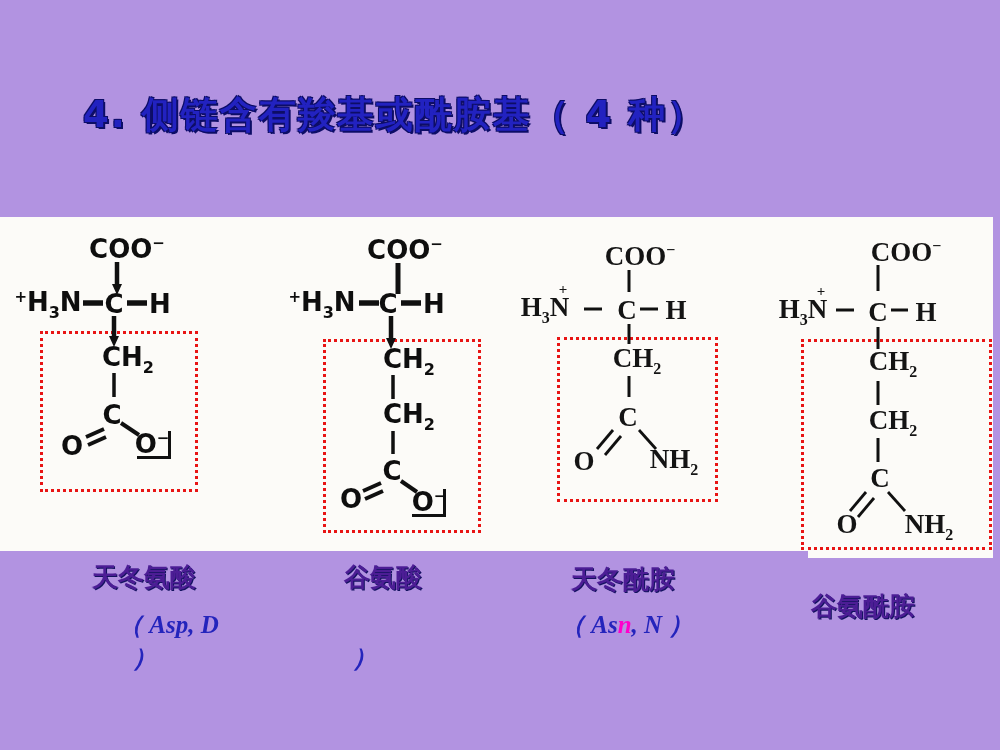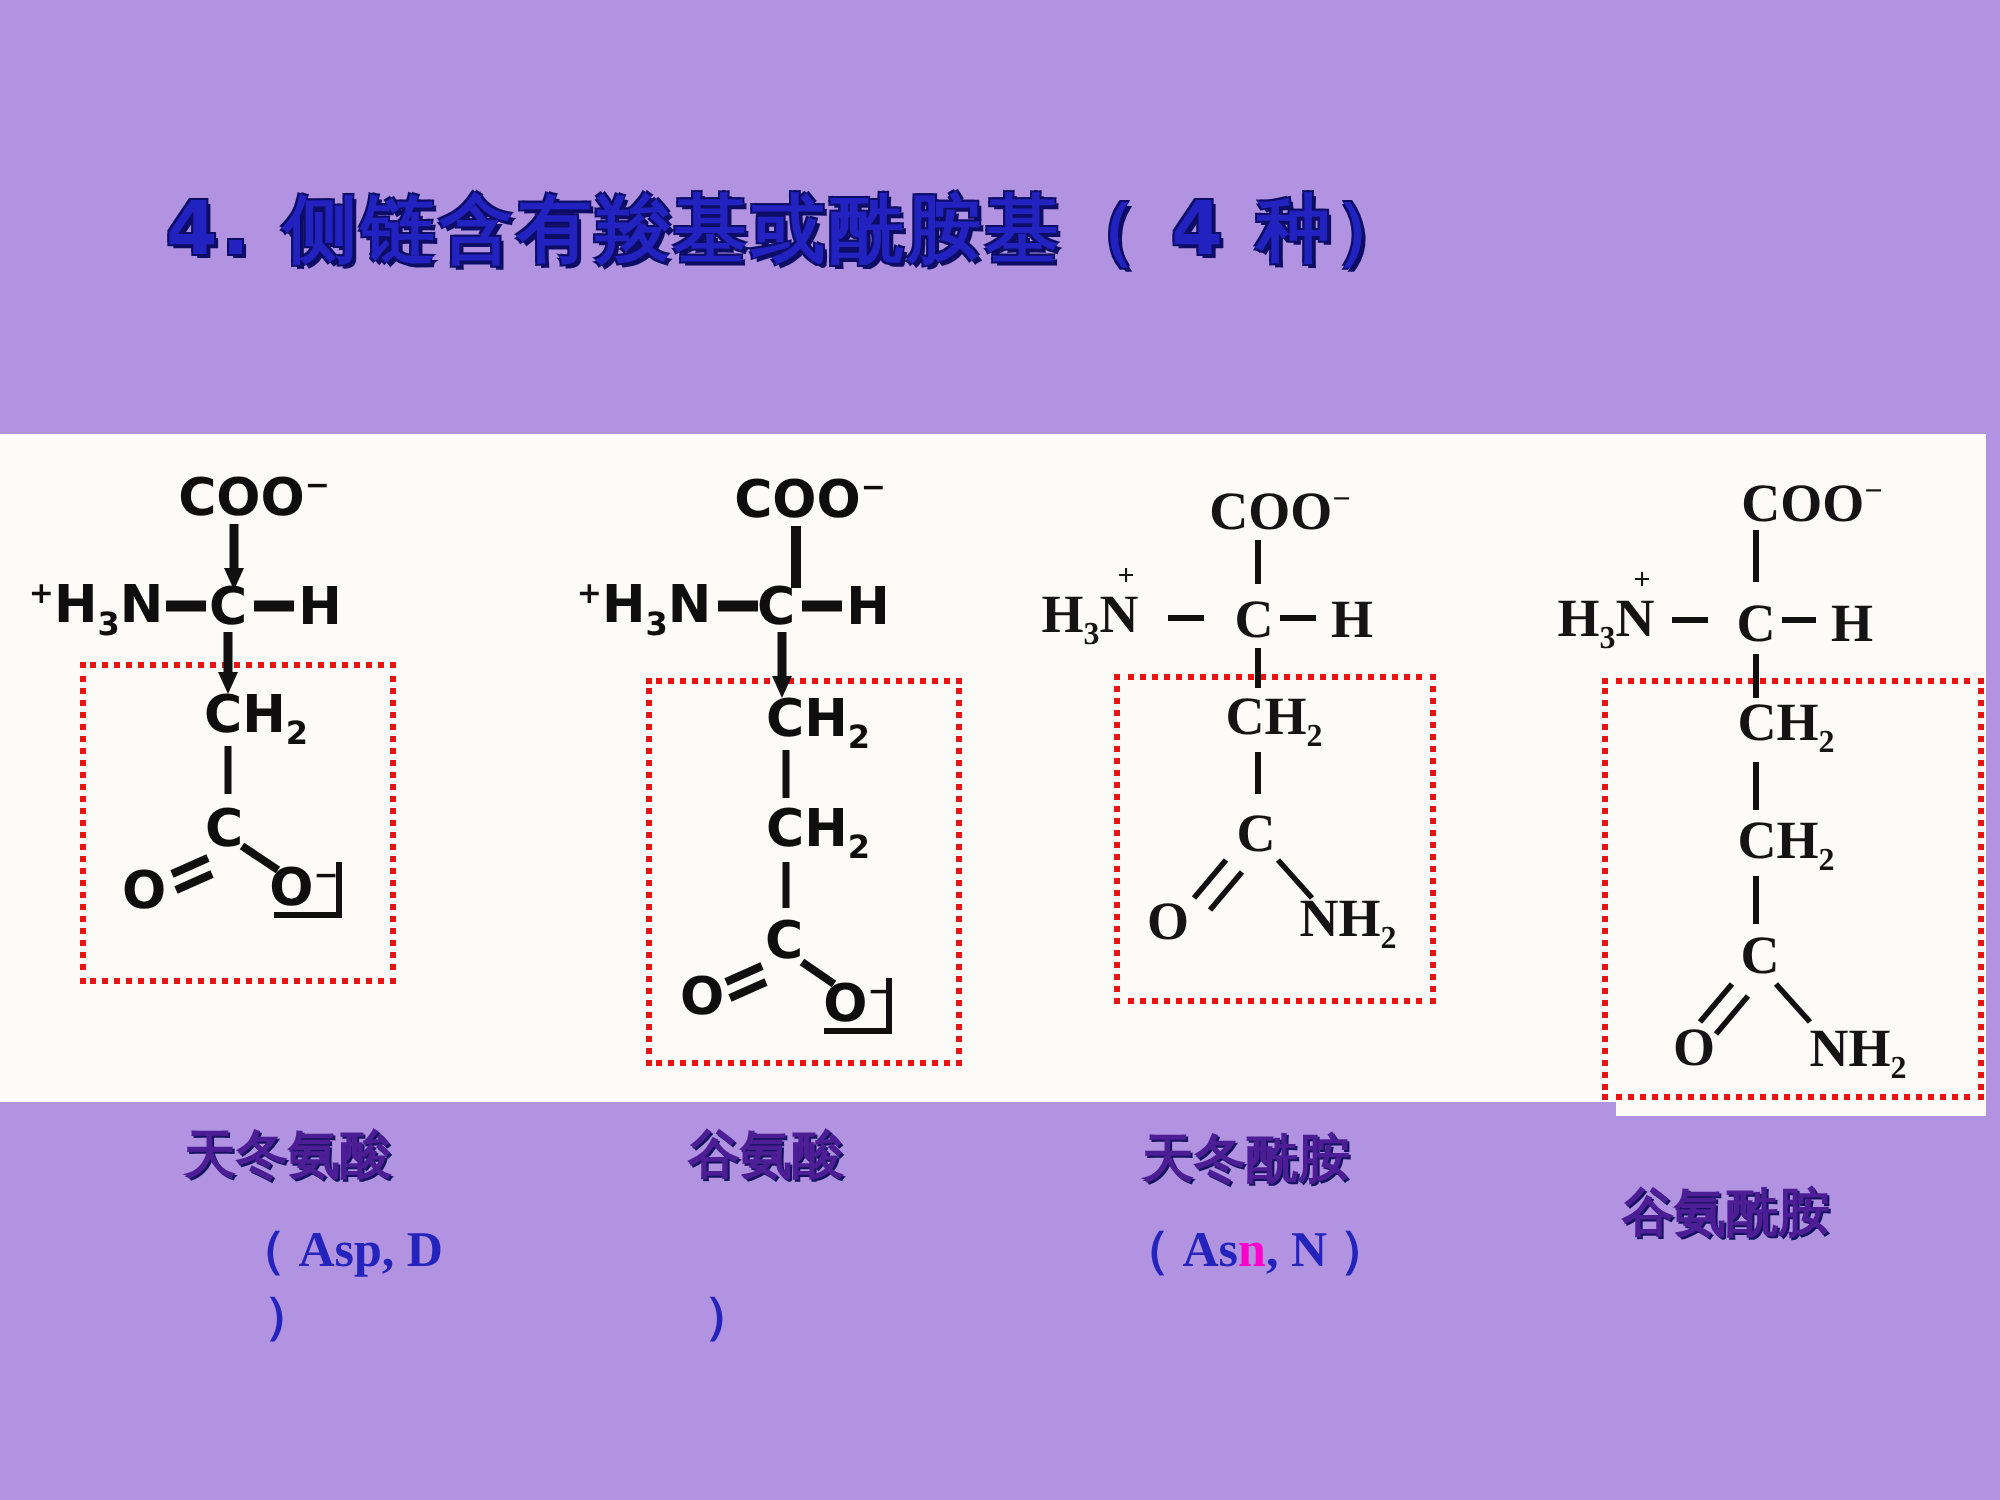--- a/index.html
+++ b/index.html
@@ -40,21 +40,21 @@
   }
   .bracket{ position:absolute; border-right:3px solid #101010; border-bottom:3px solid #101010; box-sizing:border-box; }
   .cap-name{
     position:absolute;
     font-family:"DejaVu Sans", sans-serif; font-weight:700; font-size:26px;
     color:#4c1d95; text-shadow:1px 1px 0 #12125e; white-space:nowrap;
   }
   .cap-code{
     position:absolute;
     font-family:"Liberation Serif", serif; font-weight:700; font-size:25px;
-    color:#2424bc; white-space:nowrap;
+    color:#2424bc; white-space:nowrap;font-style:italic;
   }
   .hl{ color:#ff00cc; }
 </style>
 </head>
 <body>
 
 <div class="stage">
 
   <div class="title">4. 侧链含有羧基或酰胺基（ 4 种）</div>
 

